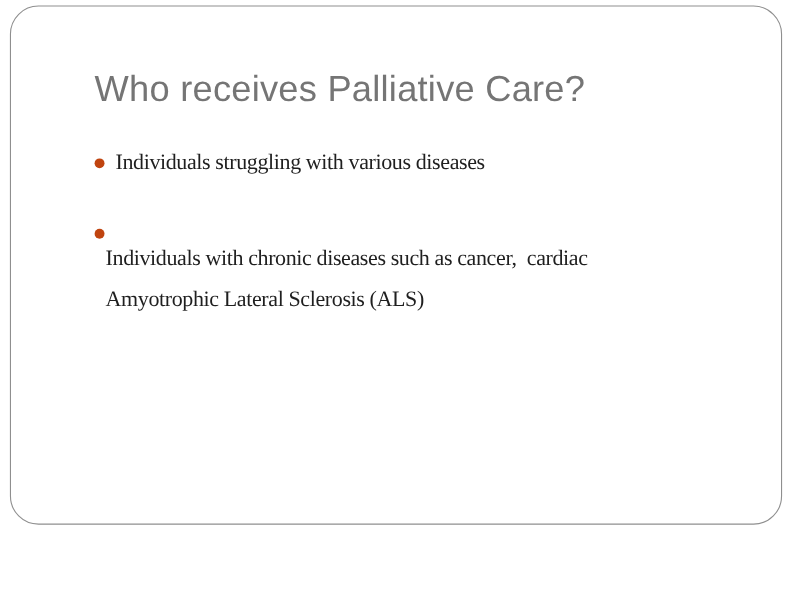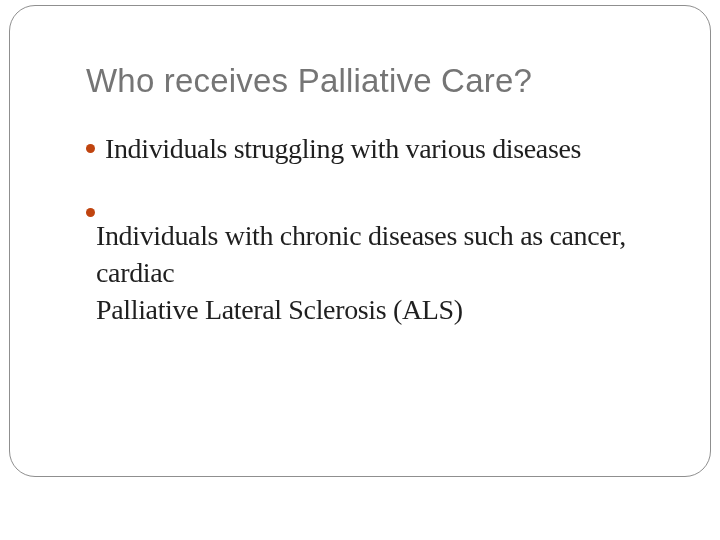--- a/index.html
+++ b/index.html
@@ -50,21 +50,21 @@
   .bullet-dot {
     flex: 0 0 auto;
     width: 9px; height: 9px;
     margin-top: 14px;
     border-radius: 50%;
     background: var(--bullet);
   }
   .bullet-lines {
     margin-left: 10px;
     font-family: "Liberation Serif", serif;
-    font-size: 28px;
+    font-size: 20px;
     line-height: 37px;
     letter-spacing: -0.35px;
     color: var(--body);
   }
   .bullet-line {
     white-space: pre-wrap;
   }
 </style>
 </head>
 <body>
@@ -78,18 +78,18 @@
       <span class="bullet-dot"></span>
       <div class="bullet-lines">
         <div class="bullet-line">Individuals struggling with various diseases</div>
       </div>
     </div>
 
     <div class="bullet-item b2">
       <span class="bullet-dot"></span>
       <div class="bullet-lines">
         <div class="bullet-line">Individuals with chronic diseases such as cancer,  cardiac</div>
-        <div class="bullet-line">Palliative Lateral Sclerosis (ALS)</div>
+        <div class="bullet-line">Amyotrophic Lateral Sclerosis (ALS)</div>
       </div>
     </div>
 
   </div>
 </div>
 
 </body></html>

